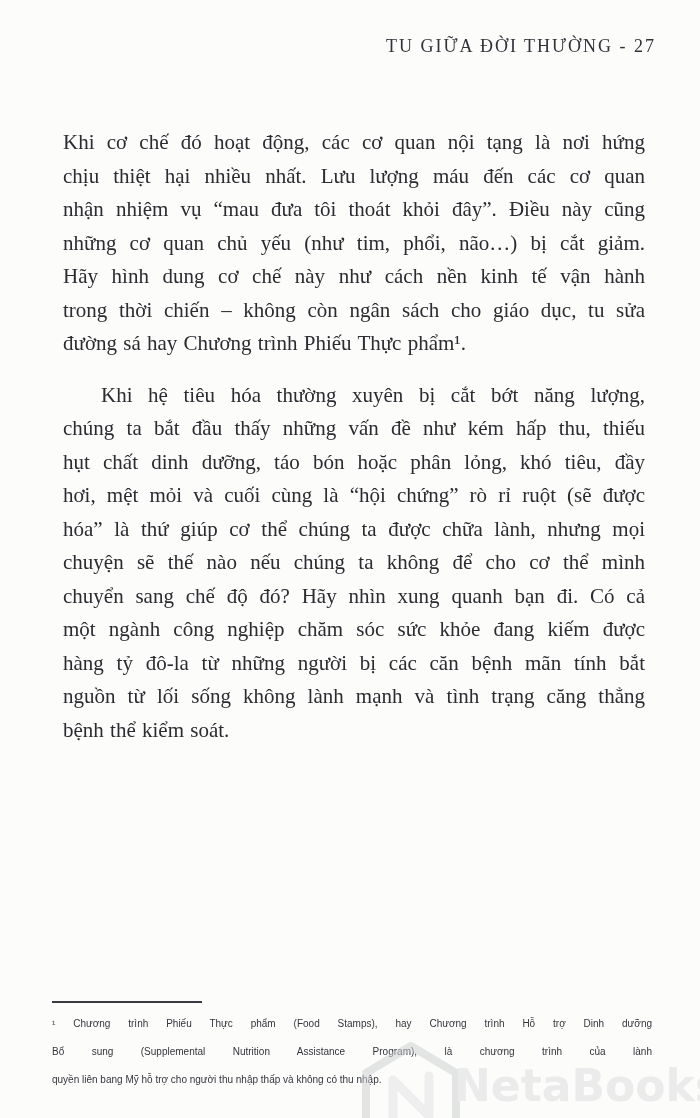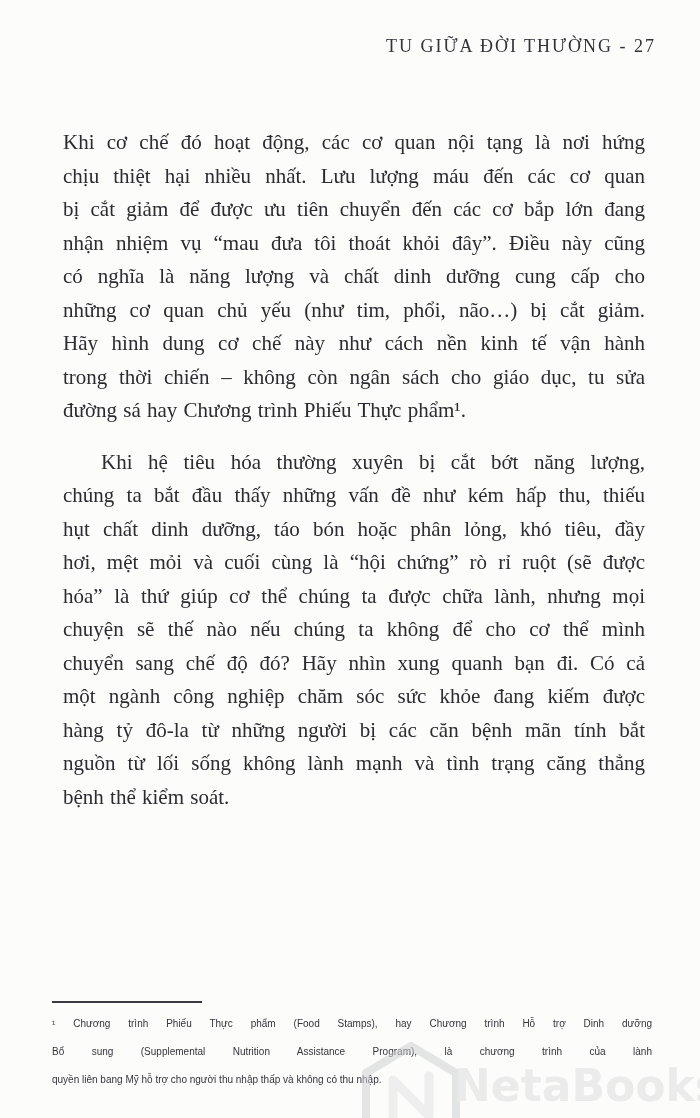--- a/index.html
+++ b/index.html
@@ -107,23 +107,21 @@
 <body>
 
 <div class="page">
 
   <div class="running-head">TU GIỮA ĐỜI THƯỜNG - 27</div>
 
   <div class="body-text">
       <div class="para">
         <div class="line line-first">Khi cơ chế đó hoạt động, các cơ quan nội tạng là nơi hứng</div>
         <div class="line">chịu thiệt hại nhiều nhất. Lưu lượng máu đến các cơ quan</div>
-        <div class="line">bị cắt giảm để được ưu tiên chuyển đến các cơ bắp lớn đang</div>
         <div class="line">nhận nhiệm vụ “mau đưa tôi thoát khỏi đây”. Điều này cũng</div>
-        <div class="line">có nghĩa là năng lượng và chất dinh dưỡng cung cấp cho</div>
         <div class="line">những cơ quan chủ yếu (như tim, phổi, não…) bị cắt giảm.</div>
         <div class="line">Hãy hình dung cơ chế này như cách nền kinh tế vận hành</div>
         <div class="line">trong thời chiến – không còn ngân sách cho giáo dục, tu sửa</div>
         <div class="line line-last">đường sá hay Chương trình Phiếu Thực phẩm¹.</div>
       </div>
       <div class="para indent">
         <div class="line line-first">Khi hệ tiêu hóa thường xuyên bị cắt bớt năng lượng,</div>
         <div class="line">chúng ta bắt đầu thấy những vấn đề như kém hấp thu, thiếu</div>
         <div class="line">hụt chất dinh dưỡng, táo bón hoặc phân lỏng, khó tiêu, đầy</div>
         <div class="line">hơi, mệt mỏi và cuối cùng là “hội chứng” rò rỉ ruột (sẽ được</div>

